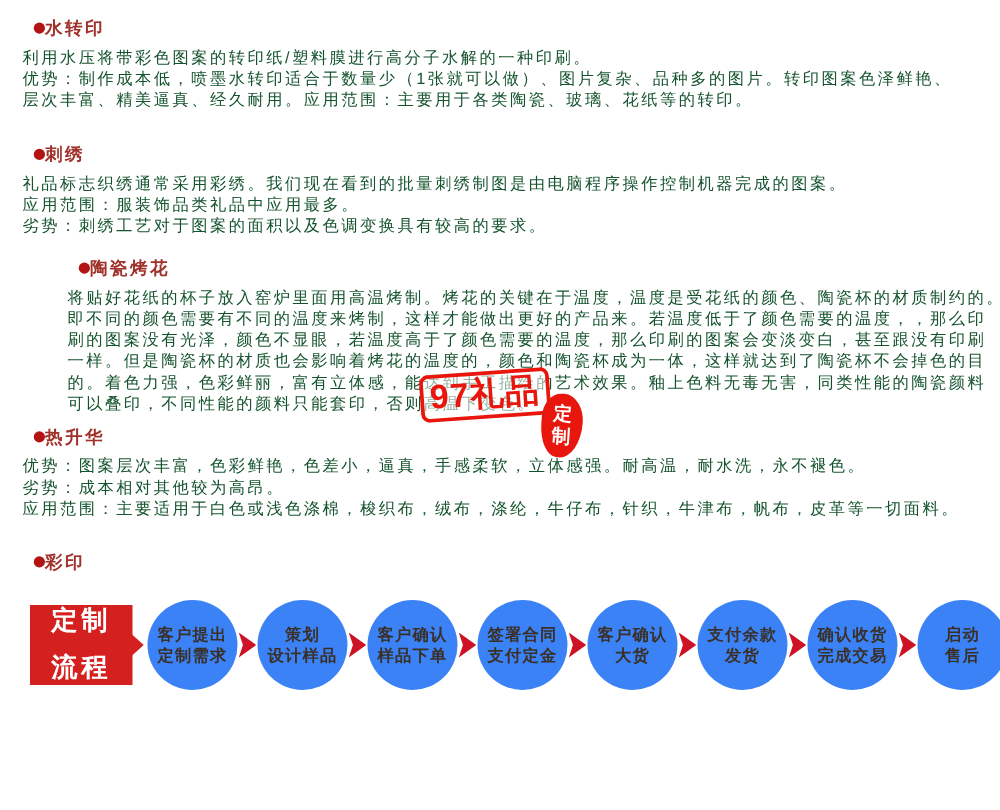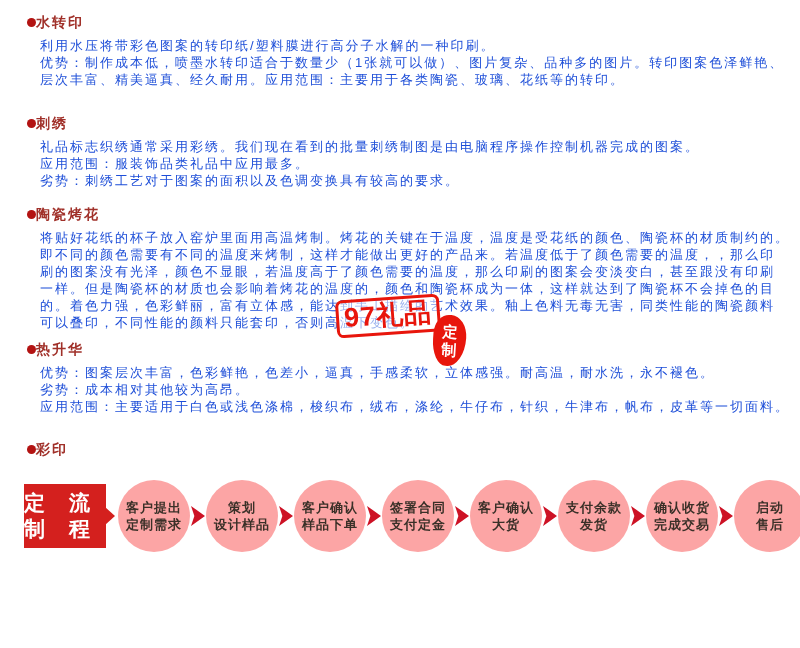--- a/index.html
+++ b/index.html
@@ -4,54 +4,54 @@
 <style>
   html,body{margin:0;padding:0;background:#fff;}
   .page{
     position:relative;width:800px;height:648px;background:#ffffff;overflow:hidden;
     font-family:"Liberation Sans","DejaVu Sans",sans-serif;
   }
   .sections{padding-top:14px;}
   .section{margin-bottom:26px;}
   .section:nth-of-type(1){margin-bottom:27px;}
   .section:nth-of-type(2){margin-bottom:17px;}
-  .section:nth-of-type(3){margin-bottom:10px;}
+  .section:nth-of-type(3){margin-bottom:10px;padding-left:36px;}
   .section:nth-of-type(4){margin-bottom:26px;}
   .section:nth-of-type(5){margin-bottom:0;}
   .section-header{display:flex;align-items:center;margin-left:27px;margin-bottom:6px;height:17px;}
   .bullet{width:9px;height:9px;border-radius:50%;background:#b31312;flex:0 0 auto;}
   .section-title{color:#a03029;font-size:14px;font-weight:bold;letter-spacing:2px;line-height:17px;}
-  .section-body{margin-left:40px;color:#1d4ed8;font-size:13px;letter-spacing:2px;}
+  .section-body{margin-left:18px;color:#14532d;font-size:13px;letter-spacing:2px;}
   .body-line{white-space:nowrap;line-height:17px;}
   
   .wm-brand{
     position:absolute;left:336px;top:297px;color:#e8160c;border:3px solid #e8160c;
     border-radius:7px;font-size:27px;font-weight:bold;padding:1px 5px;letter-spacing:1px;
     transform:rotate(-4deg);background:rgba(255,255,255,0.55);line-height:1.1;
   }
   .wm-stamp{
     position:absolute;left:433px;top:315px;width:33px;height:51px;background:#e8160c;
     border-radius:48% 52% 55% 45%/40% 46% 60% 54%;color:#fff;font-size:15px;font-weight:bold;
     display:flex;flex-direction:column;align-items:center;justify-content:center;
     line-height:18px;transform:rotate(4deg);
   }
   
   .flow{display:flex;align-items:center;margin:20px 0 0 24px;height:76px;}
   .flow-label{
     position:relative;width:82px;height:64px;background:#d4201e;color:#fff;font-weight:bold;
-    font-size:21px;letter-spacing:3px;display:flex;flex-direction:row;align-items:center;
-    justify-content:flex-end;line-height:26px;flex:0 0 auto;gap:8px;
+    font-size:21px;letter-spacing:3px;display:flex;flex-direction:column;align-items:center;
+    justify-content:space-between;line-height:26px;flex:0 0 auto;gap:8px;
   }
   .flow-label::after{
     content:"";position:absolute;right:-9px;top:50%;transform:translateY(-50%);
     border-left:10px solid #d4201e;border-top:9px solid transparent;border-bottom:9px solid transparent;
   }
   .flow-steps{display:flex;align-items:center;margin-left:12px;}
   .flow-step{
-    width:72px;height:72px;border-radius:50%;background:#fca5a5;color:#3a3028;font-size:13px;
+    width:72px;height:72px;border-radius:50%;background:#3b82f6;color:#3a3028;font-size:13px;
     font-weight:bold;display:flex;flex-direction:column;align-items:center;justify-content:center;
     line-height:17px;letter-spacing:1px;text-align:right;flex:0 0 auto;
   }
   .flow-arrow{
     width:14px;height:21px;background:#cd1225;margin:0 1px;flex:0 0 auto;
     clip-path:polygon(0 2%,100% 50%,0 98%,24% 50%);
   }
 </style>
 </head>
 <body>

